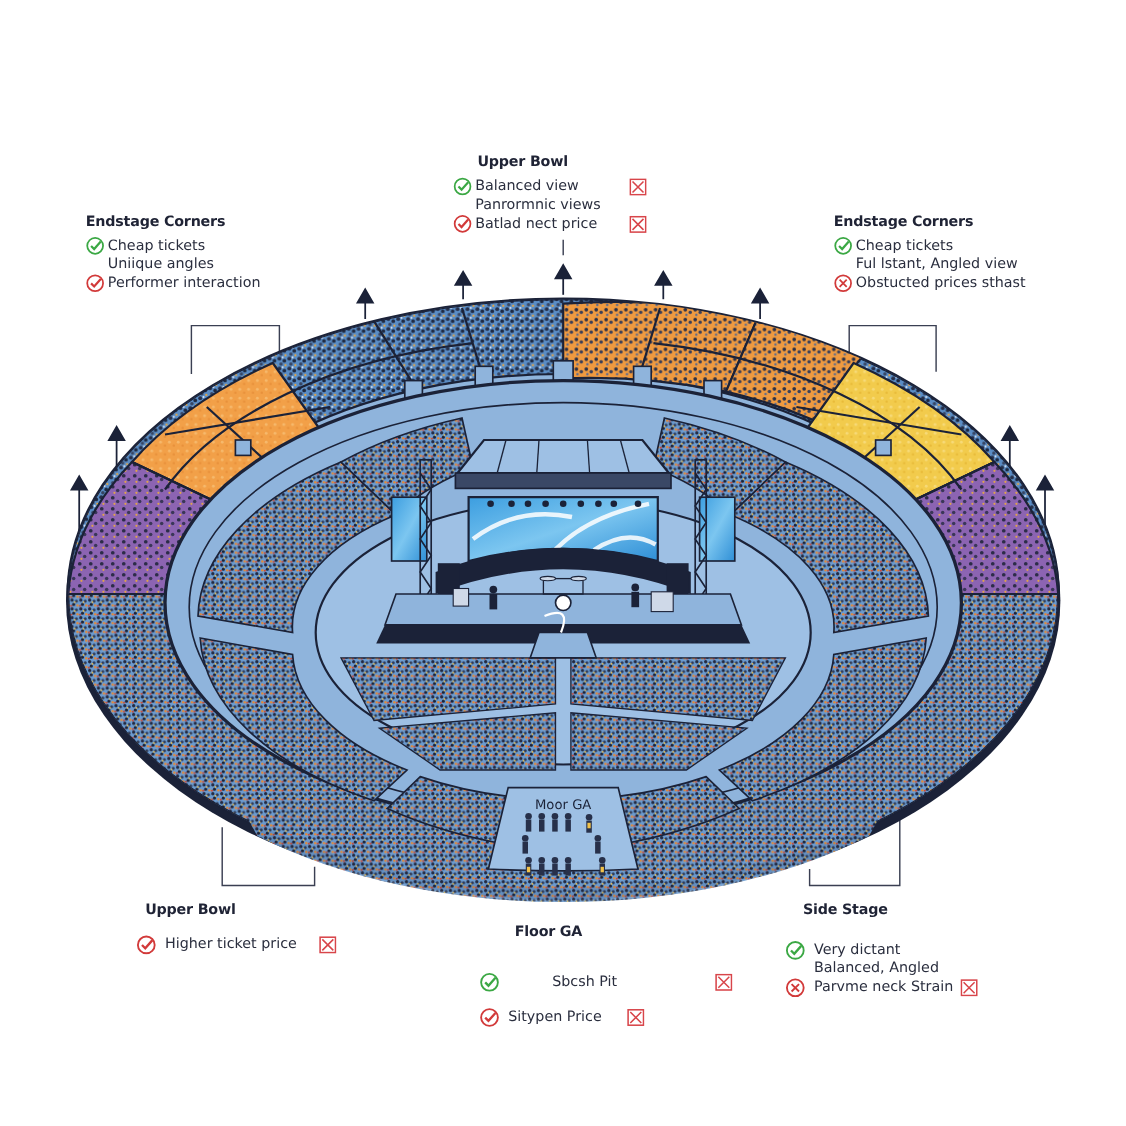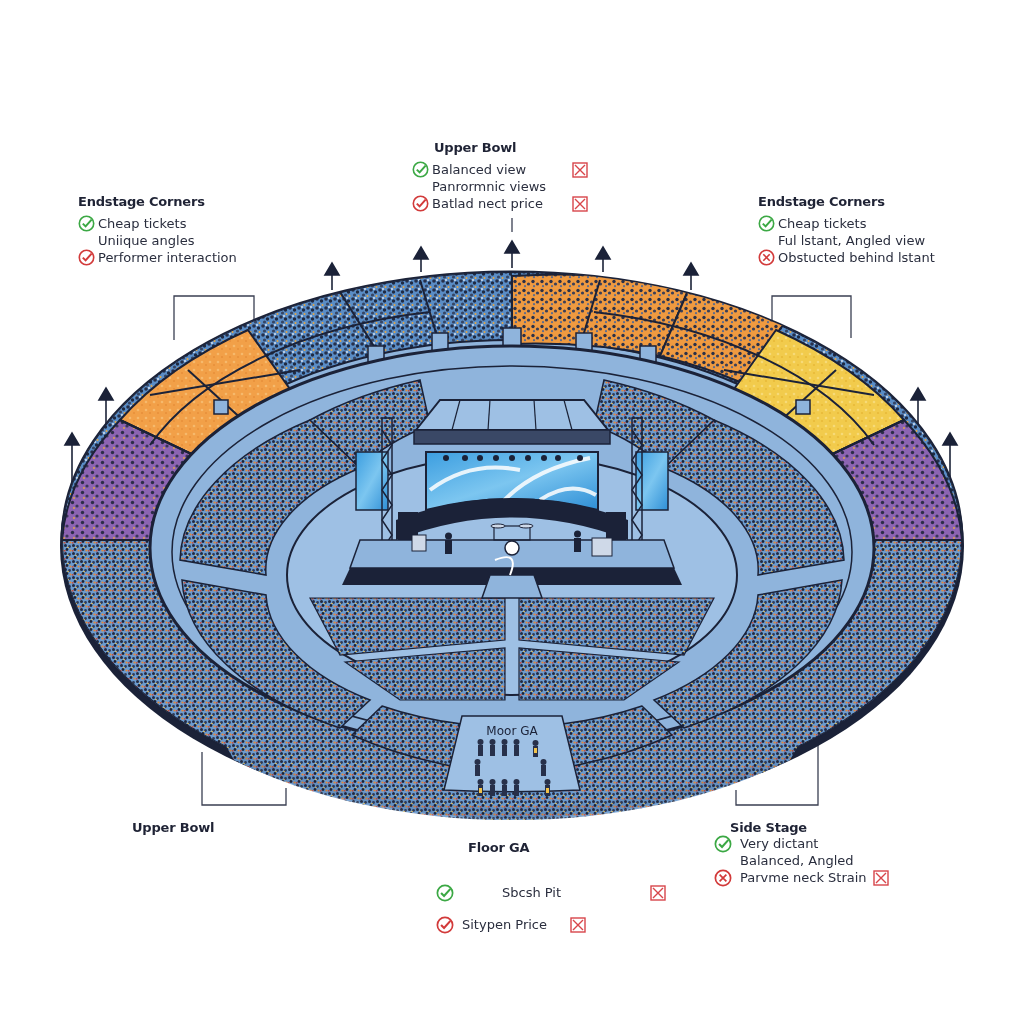--- a/index.html
+++ b/index.html
@@ -364,26 +364,41 @@
     <span class="ic"></span>
     <span class="txt">Ful lstant, Angled view</span>
   </div>
   <div class="item">
     <span class="ic">
       <svg width="17" height="17" viewBox="0 0 17 17">
           <circle cx="8.5" cy="8.5" r="7.2" fill="none" stroke="#d23a3a" stroke-width="1.6"></circle>
           <path d="M5.3 5.3 L11.7 11.7 M11.7 5.3 L5.3 11.7" stroke="#d23a3a" stroke-width="1.6"></path>
         </svg>
     </span>
-    <span class="txt">Obstucted behind lstant</span>
+    <span class="txt">Obstucted prices sthast</span>
   </div>
 </div>
 
 <div class="callout" style="left:124px; top:820px;">
   <h3 style="margin-left:8px; margin-bottom:10px;">Upper Bowl</h3>
+  <div class="item" style="height:27px;">
+    <span class="ic" style="width:26px; flex-basis:26px;">
+      <svg width="18" height="18" viewBox="0 0 17 17">
+          <circle cx="8.5" cy="8.5" r="7.2" fill="none" stroke="#d23a3a" stroke-width="1.6"></circle>
+          <path d="M4.8 8.6 L7.6 11.4 L13.6 4.6" fill="none" stroke="#d23a3a" stroke-width="2"></path>
+        </svg>
+    </span>
+    <span class="txt" style="width:128px;">Higher ticket price</span>
+    <span class="xbox">
+      <svg width="16" height="16" viewBox="0 0 16 16">
+          <rect x="1" y="1" width="14" height="14" fill="none" stroke="#d8454a" stroke-width="1.4"></rect>
+          <path d="M3 3 L13 13 M13 3 L3 13" stroke="#d8454a" stroke-width="1.4"></path>
+        </svg>
+    </span>
+  </div>
 </div>
 
 <div class="callout" style="left:436px; top:840px;">
   <h3 style="margin-left:32px; margin-bottom:24px;">Floor GA</h3>
   <div class="item" style="height:27px;gap:40px;">
     <span class="ic" style="width:26px; flex-basis:26px;">
       <svg width="18" height="18" viewBox="0 0 17 17">
           <circle cx="8.5" cy="8.5" r="7.2" fill="none" stroke="#3ba844" stroke-width="1.6"></circle>
           <path d="M4.8 8.6 L7.6 11.4 L13.6 4.6" fill="none" stroke="#3ba844" stroke-width="2"></path>
         </svg>
@@ -407,21 +422,21 @@
     <span class="xbox">
       <svg width="16" height="16" viewBox="0 0 16 16">
           <rect x="1" y="1" width="14" height="14" fill="none" stroke="#d8454a" stroke-width="1.4"></rect>
           <path d="M3 3 L13 13 M13 3 L3 13" stroke="#d8454a" stroke-width="1.4"></path>
         </svg>
     </span>
   </div>
 </div>
 
 <div class="callout" style="left:714px; top:820px;">
-  <h3 style="margin-left:16px; margin-bottom:0;">Side Stage</h3>
+  <h3 style="margin-left:16px; margin-bottom:20px;">Side Stage</h3>
   <div class="item">
     <span class="ic" style="width:26px; flex-basis:26px;">
       <svg width="18" height="18" viewBox="0 0 17 17">
           <circle cx="8.5" cy="8.5" r="7.2" fill="none" stroke="#3ba844" stroke-width="1.6"></circle>
           <path d="M4.8 8.6 L7.6 11.4 L13.6 4.6" fill="none" stroke="#3ba844" stroke-width="2"></path>
         </svg>
     </span>
     <span class="txt">Very dictant</span>
   </div>
   <div class="item">

